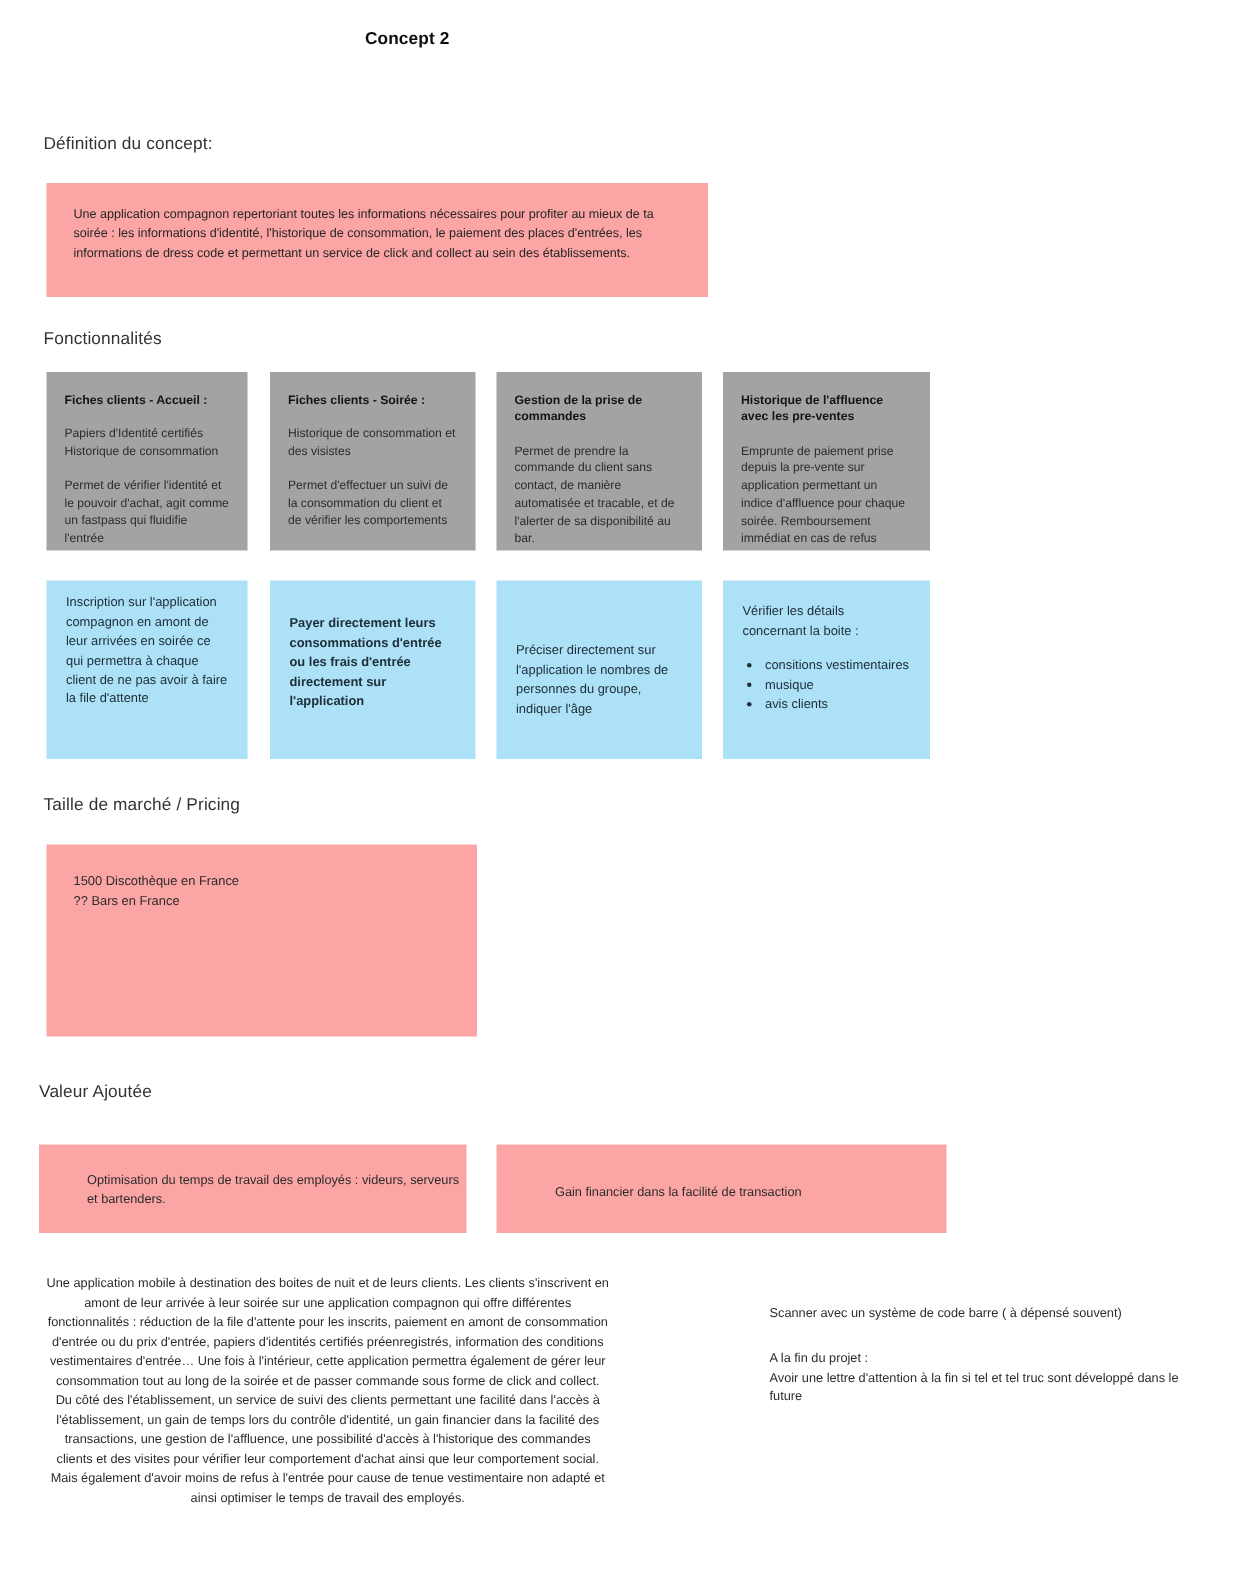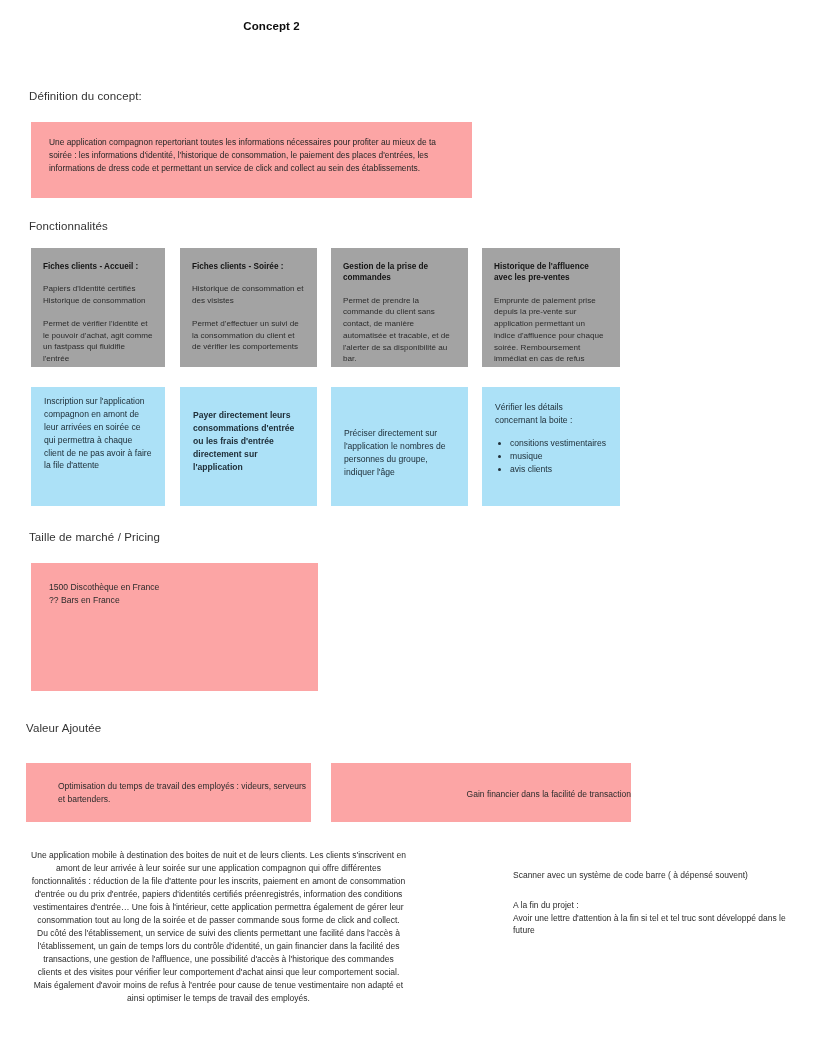--- a/index.html
+++ b/index.html
@@ -119,21 +119,21 @@
 
   
   .value-card { top: 763px; height: 59px; }
   .value-card .card-inner {
     font-size: 8.5px;
     line-height: 1.5;
     color: #2b2b2b;
   }
   #value-0 { left: 26px; width: 285px; }
   #value-0 .card-inner { padding: 17px 0 0 32px; }
-  #value-1 { left: 331px; width: 300px; text-align: right; }
+  #value-1 { left: 331px; width: 300px; }
   #value-1 .card-inner { padding: 25px 0 0 39px; }
 
   
   #bottom-left {
     position: absolute;
     left: 31px; top: 849px;
     width: 375px;
     font-size: 8.5px;
     line-height: 1.53;
     color: #2b2b2b;

